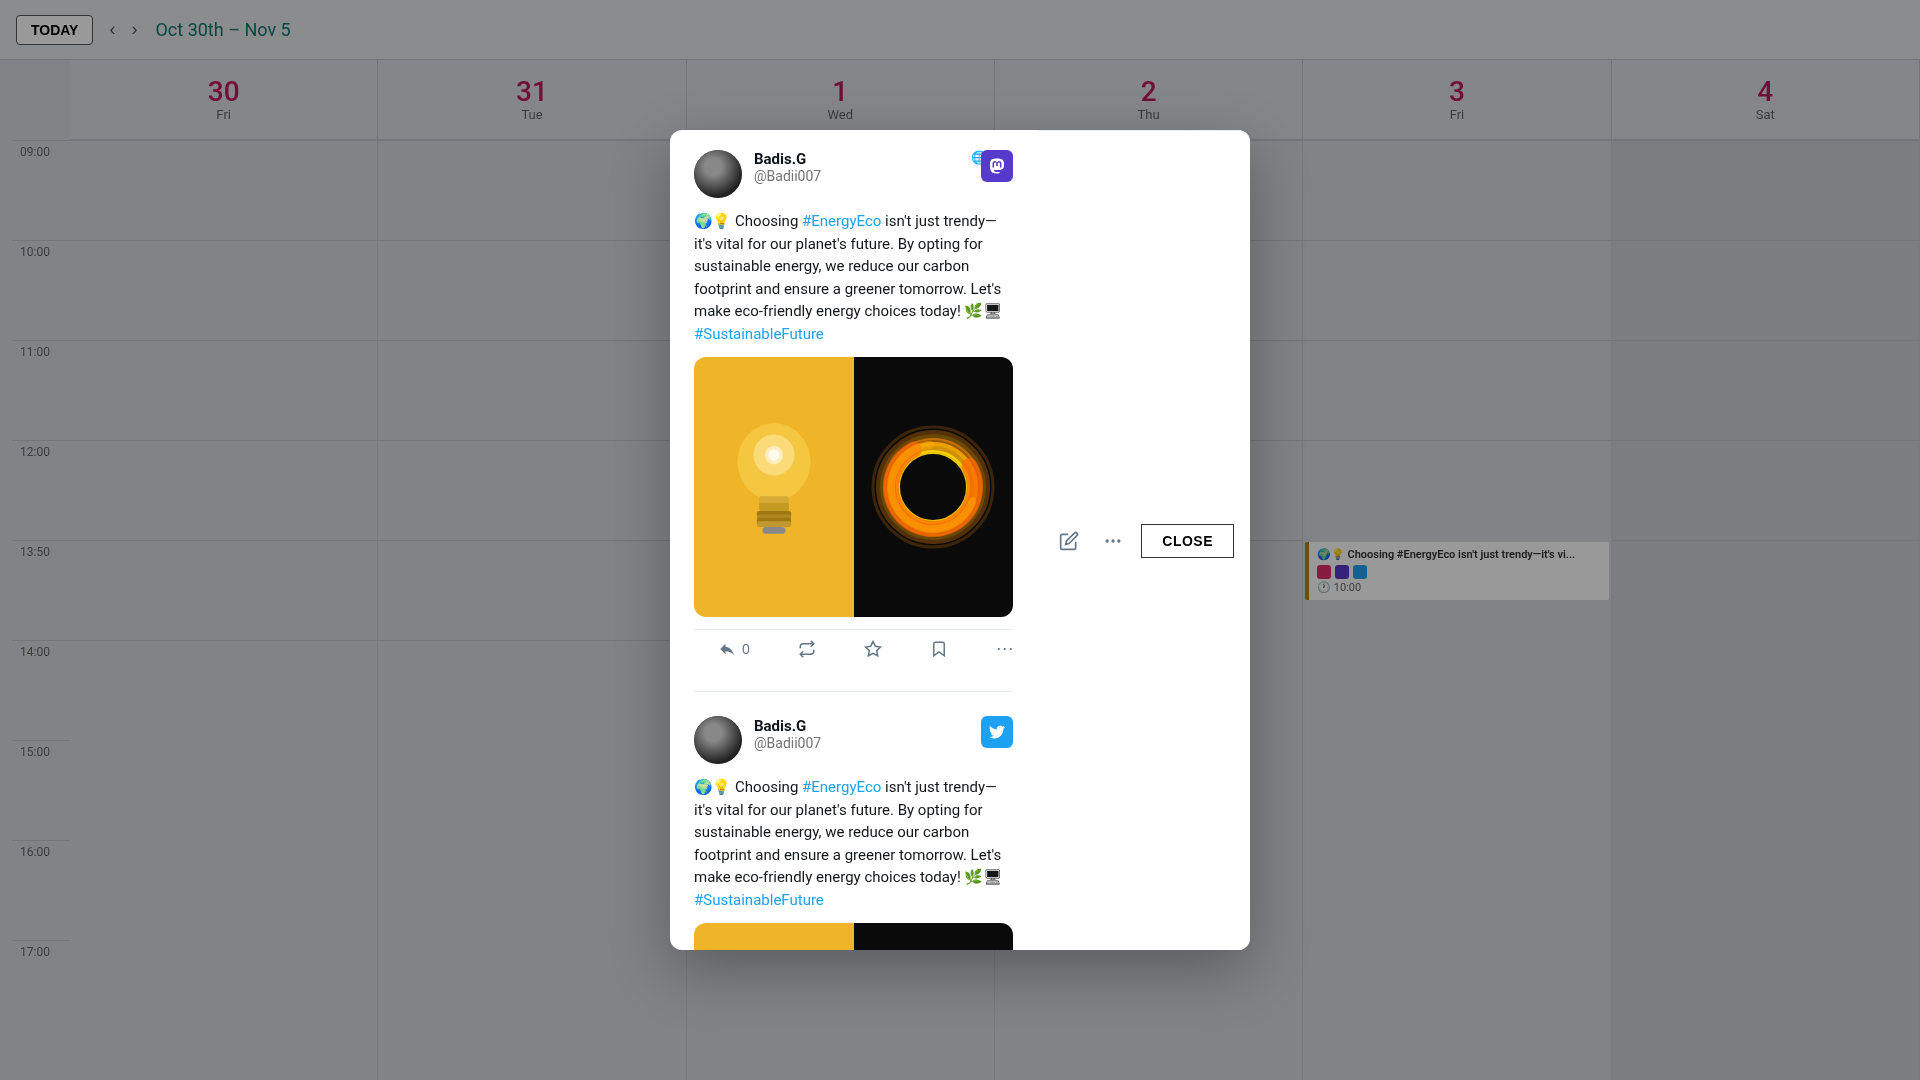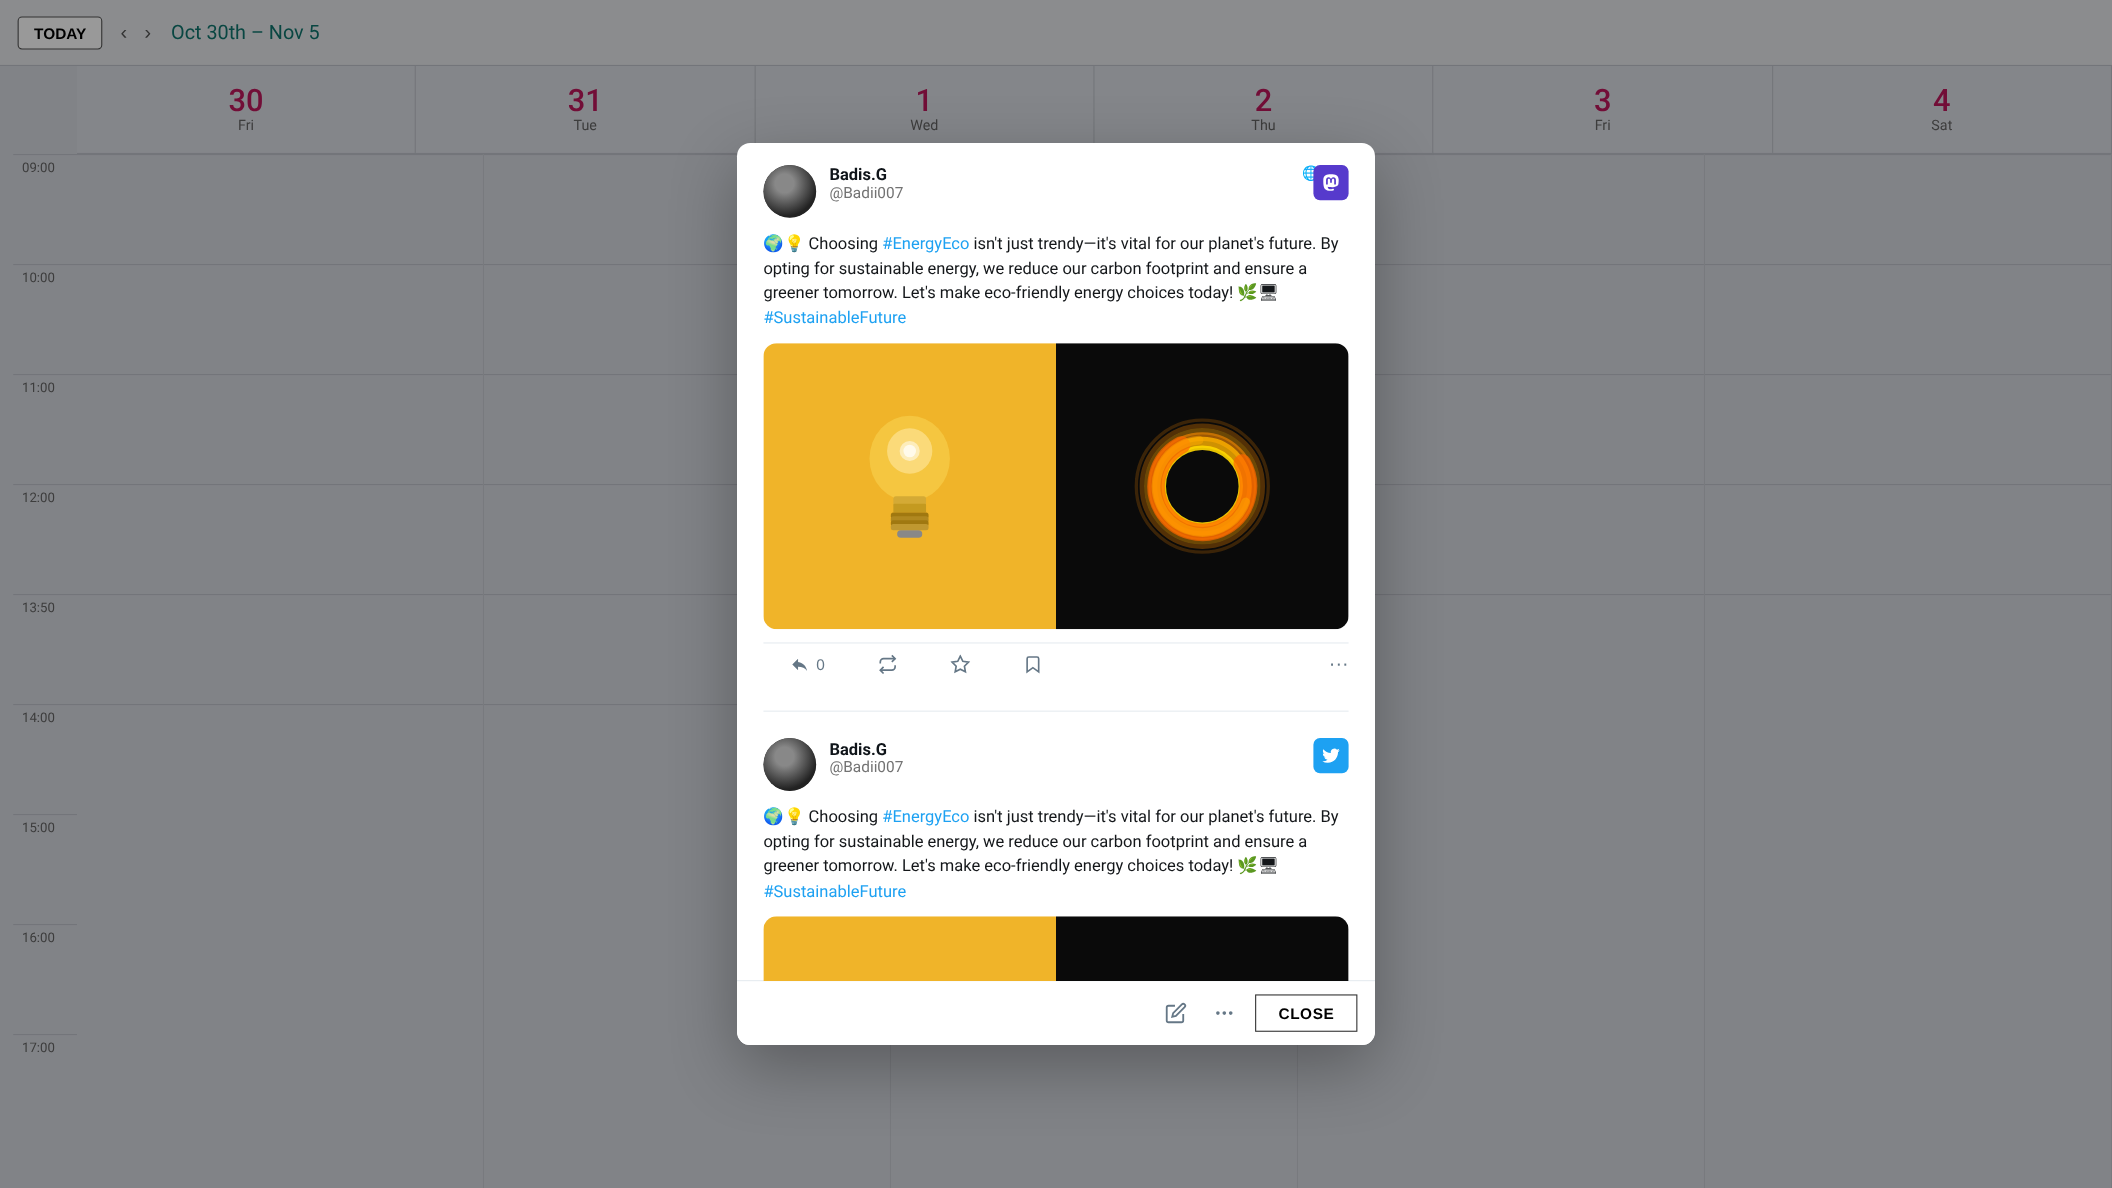--- a/index.html
+++ b/index.html
@@ -152,21 +152,21 @@
       position: absolute;
       top: 50%;
       left: 50%;
       transform: translate(-50%, -50%);
       width: 580px;
       max-height: 820px;
       background: white;
       border-radius: 12px;
       z-index: 20;
       display: flex;
-      flex-direction: column;
+      flex-direction: row;
       box-shadow: 0 20px 60px rgba(0,0,0,0.3);
       overflow: hidden;
     }
 
     .modal-scroll {
       flex: 1;
       overflow-y: auto;
       padding: 20px 24px 0 24px;
     }
 
@@ -488,20 +488,36 @@
           <div style="position:relative; height:12px;">
               <span style="position:absolute;right:8px;top:0;width:12px;height:12px;background:#1da1f2;border-radius:50%;display:block;"></span>
             </div>
         </div>
         <div class="day-col">
           <div class="hour-line"></div>
             <div class="hour-line"></div>
             <div class="hour-line"></div>
           <div class="hour-line"></div>
             <div class="hour-line"></div>
+        </div>
+        <div class="day-col">
+          <div class="hour-line"></div>
+            <div class="hour-line"></div>
+            <div class="hour-line"></div>
+          <div class="hour-line"></div>
+
+          <div style="background:white;border-left:4px solid #b8860b;padding:6px 8px;font-size:11px;border-radius:2px;margin:2px;">
+            <div style="font-weight:600;margin-bottom:4px;color:#333;">🌍💡 Choosing #EnergyEco isn't just trendy—it's vi...</div>
+            <div style="display:flex;gap:4px;margin-bottom:2px;">
+              <span style="background:#e1306c;border-radius:3px;width:14px;height:14px;display:inline-block;"></span>
+              <span style="background:#563acc;border-radius:3px;width:14px;height:14px;display:inline-block;"></span>
+              <span style="background:#1da1f2;border-radius:3px;width:14px;height:14px;display:inline-block;"></span>
+            </div>
+            <div style="color:#666;font-size:11px;">🕐 10:00</div>
+          </div>
         </div>
         <div class="day-col">
           <div class="hour-line"></div>
             <div class="hour-line"></div>
             <div class="hour-line"></div>
           <div class="hour-line"></div>
             <div class="hour-line"></div>
         </div>
       </div>
     </div>

